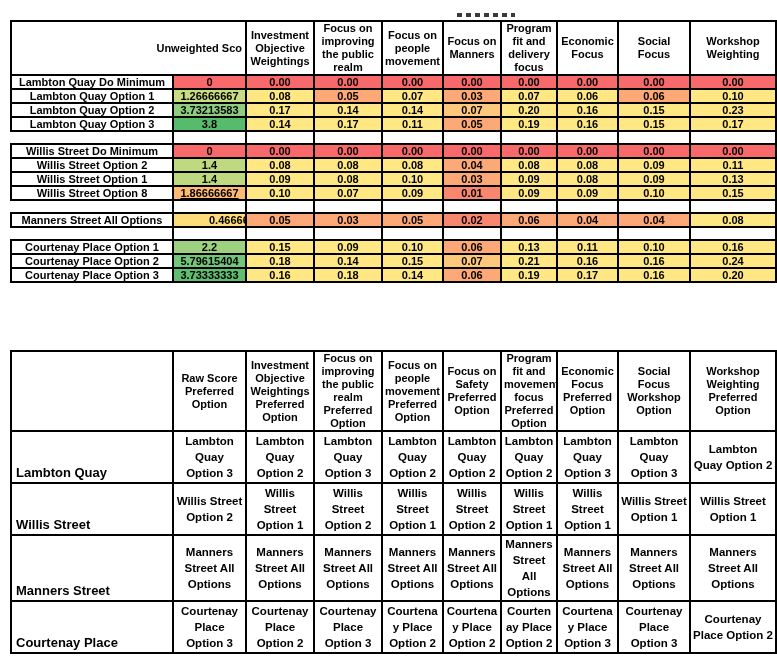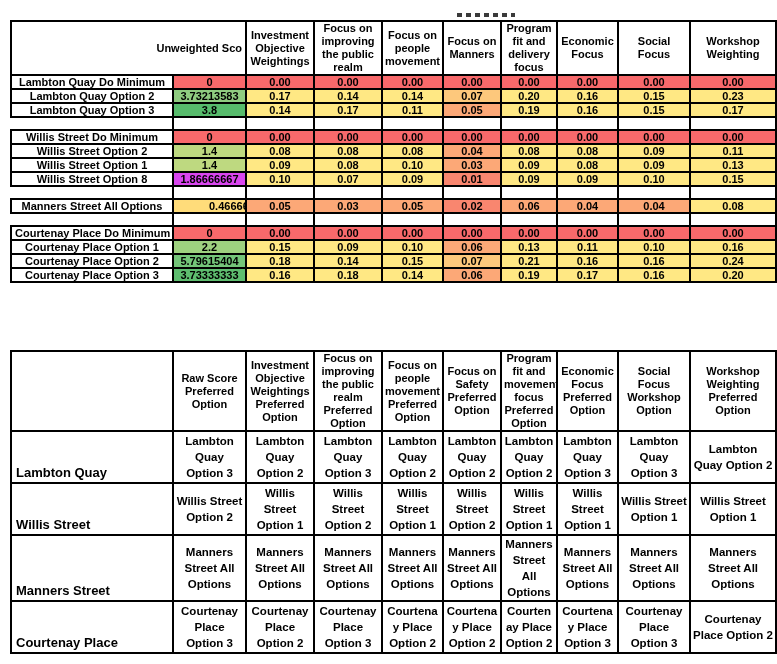--- a/index.html
+++ b/index.html
@@ -93,20 +93,32 @@
           <td style="background: rgb(248, 105, 107);">0.00</td>
           <td style="background: rgb(248, 105, 107);">0.00</td>
           <td style="background: rgb(248, 105, 107);">0.00</td>
           <td style="background: rgb(248, 105, 107);">0.00</td>
           <td style="background: rgb(248, 105, 107);">0.00</td>
           <td style="background: rgb(248, 105, 107);">0.00</td>
           <td style="background: rgb(248, 105, 107);">0.00</td>
           <td style="background: rgb(248, 105, 107);">0.00</td>
         </tr>
         <tr>
+          <th class="rlabel">Lambton Quay Option 1</th>
+          <td style="background: rgb(201, 220, 130);">1.26666667</td>
+          <td style="background: rgb(255, 232, 132);">0.08</td>
+          <td style="background: rgb(252, 168, 119);">0.05</td>
+          <td style="background: rgb(255, 232, 132);">0.07</td>
+          <td style="background: rgb(252, 168, 119);">0.03</td>
+          <td style="background: rgb(255, 232, 132);">0.07</td>
+          <td style="background: rgb(255, 232, 132);">0.06</td>
+          <td style="background: rgb(252, 168, 119);">0.06</td>
+          <td style="background: rgb(255, 232, 132);">0.10</td>
+        </tr>
+        <tr>
           <th class="rlabel">Lambton Quay Option 2</th>
           <td style="background: rgb(143, 204, 128);">3.73213583</td>
           <td style="background: rgb(255, 232, 132);">0.17</td>
           <td style="background: rgb(255, 232, 132);">0.14</td>
           <td style="background: rgb(255, 232, 132);">0.14</td>
           <td style="background: rgb(253, 200, 124);">0.07</td>
           <td style="background: rgb(255, 232, 132);">0.20</td>
           <td style="background: rgb(255, 232, 132);">0.16</td>
           <td style="background: rgb(255, 232, 132);">0.15</td>
           <td style="background: rgb(255, 232, 132);">0.23</td>
@@ -166,21 +178,21 @@
           <td style="background: rgb(255, 232, 132);">0.08</td>
           <td style="background: rgb(255, 232, 132);">0.10</td>
           <td style="background: rgb(252, 168, 119);">0.03</td>
           <td style="background: rgb(255, 232, 132);">0.09</td>
           <td style="background: rgb(255, 232, 132);">0.08</td>
           <td style="background: rgb(255, 232, 132);">0.09</td>
           <td style="background: rgb(255, 232, 132);">0.13</td>
         </tr>
         <tr>
           <th class="rlabel">Willis Street Option 8</th>
-          <td style="background: #d946ef;">1.86666667</td>
+          <td style="background: #fdba74; text-decoration: underline;">1.86666667</td>
           <td style="background: rgb(255, 232, 132);">0.10</td>
           <td style="background: rgb(255, 232, 132);">0.07</td>
           <td style="background: rgb(255, 232, 132);">0.09</td>
           <td style="background: rgb(249, 134, 111);">0.01</td>
           <td style="background: rgb(255, 232, 132);">0.09</td>
           <td style="background: rgb(255, 232, 132);">0.09</td>
           <td style="background: rgb(255, 232, 132);">0.10</td>
           <td style="background: rgb(255, 232, 132);">0.15</td>
         </tr>
         <tr class="blank">
@@ -211,32 +223,20 @@
           <th class="rlabel"></th>
           <td></td>
           <td></td>
           <td></td>
           <td></td>
           <td></td>
           <td></td>
           <td></td>
           <td></td>
           <td></td>
-        </tr>
-        <tr>
-          <th class="rlabel">Courtenay Place Do Minimum</th>
-          <td style="background: rgb(248, 105, 107);">0</td>
-          <td style="background: rgb(248, 105, 107);">0.00</td>
-          <td style="background: rgb(248, 105, 107);">0.00</td>
-          <td style="background: rgb(248, 105, 107);">0.00</td>
-          <td style="background: rgb(248, 105, 107);">0.00</td>
-          <td style="background: rgb(248, 105, 107);">0.00</td>
-          <td style="background: rgb(248, 105, 107);">0.00</td>
-          <td style="background: rgb(248, 105, 107);">0.00</td>
-          <td style="background: rgb(248, 105, 107);">0.00</td>
         </tr>
         <tr>
           <th class="rlabel">Courtenay Place Option 1</th>
           <td style="background: rgb(158, 209, 127);">2.2</td>
           <td style="background: rgb(255, 232, 132);">0.15</td>
           <td style="background: rgb(255, 232, 132);">0.09</td>
           <td style="background: rgb(255, 232, 132);">0.10</td>
           <td style="background: rgb(252, 168, 119);">0.06</td>
           <td style="background: rgb(255, 232, 132);">0.13</td>
           <td style="background: rgb(255, 232, 132);">0.11</td>

